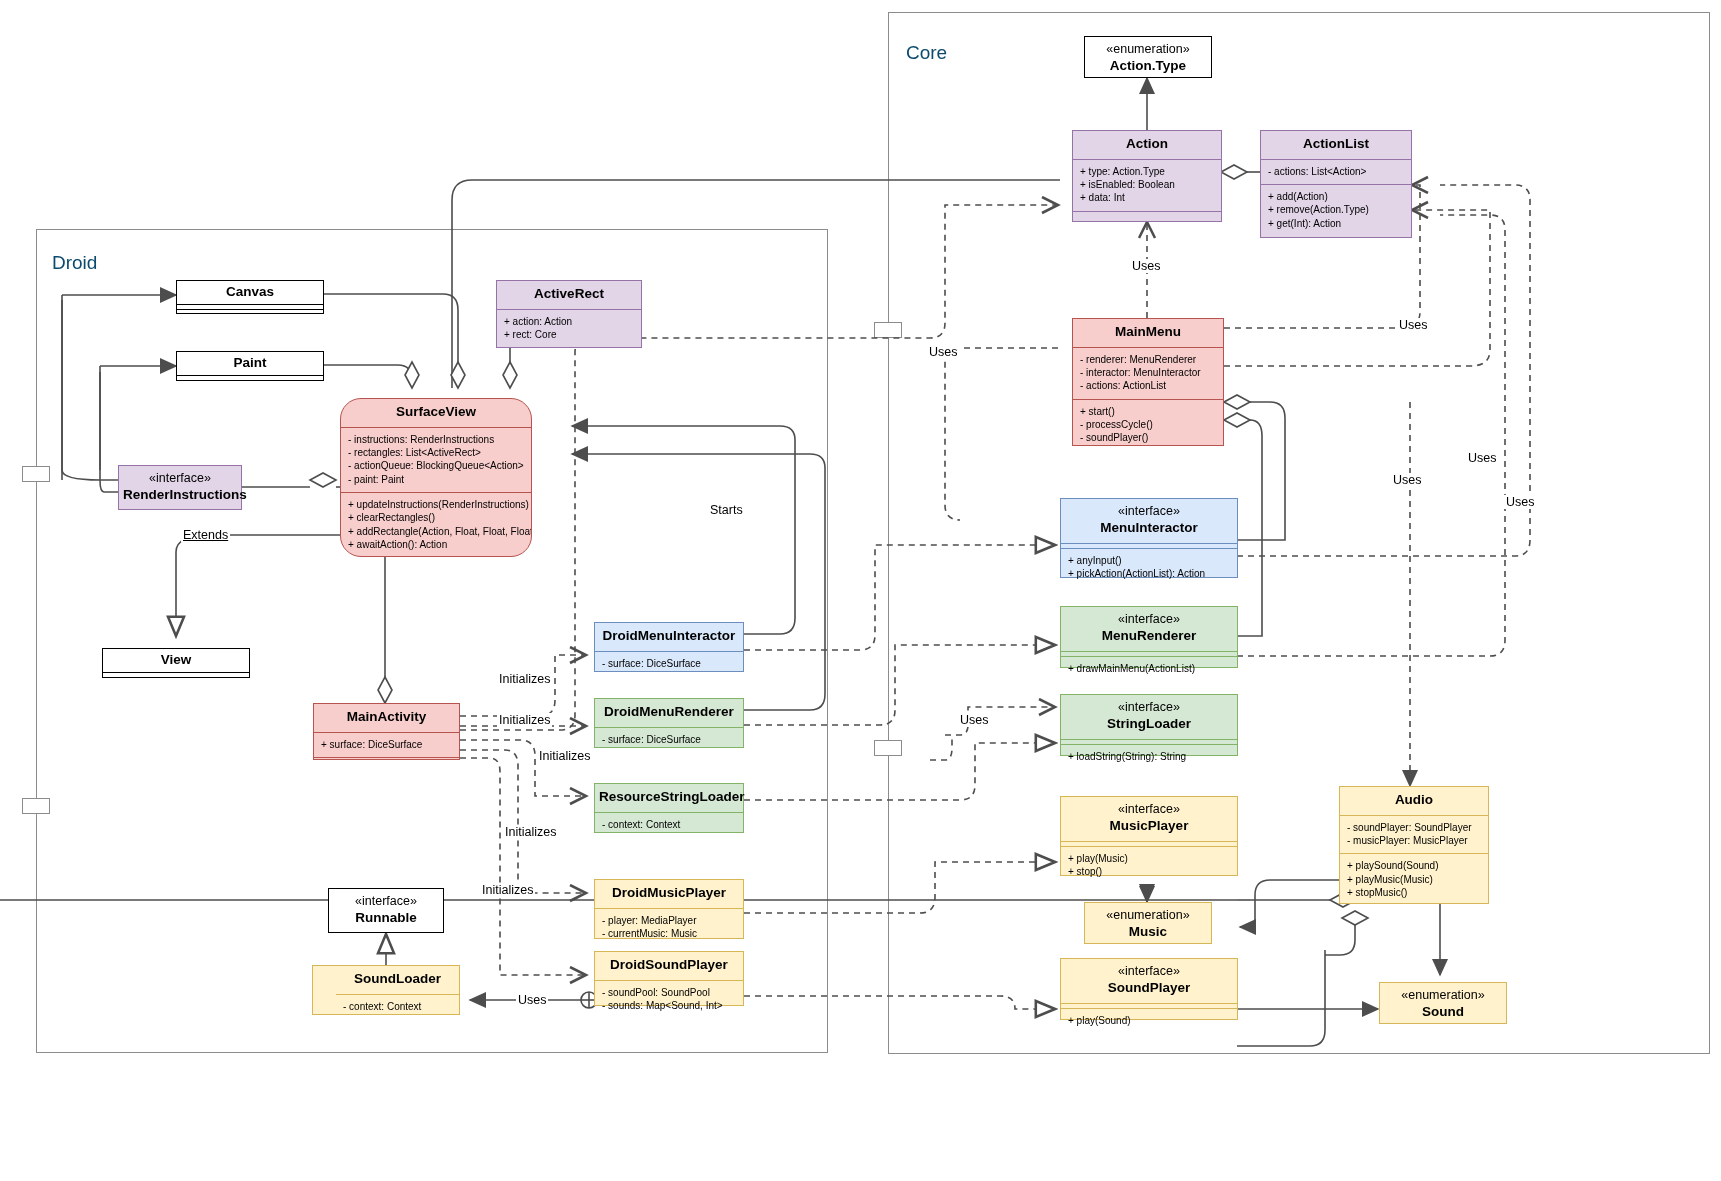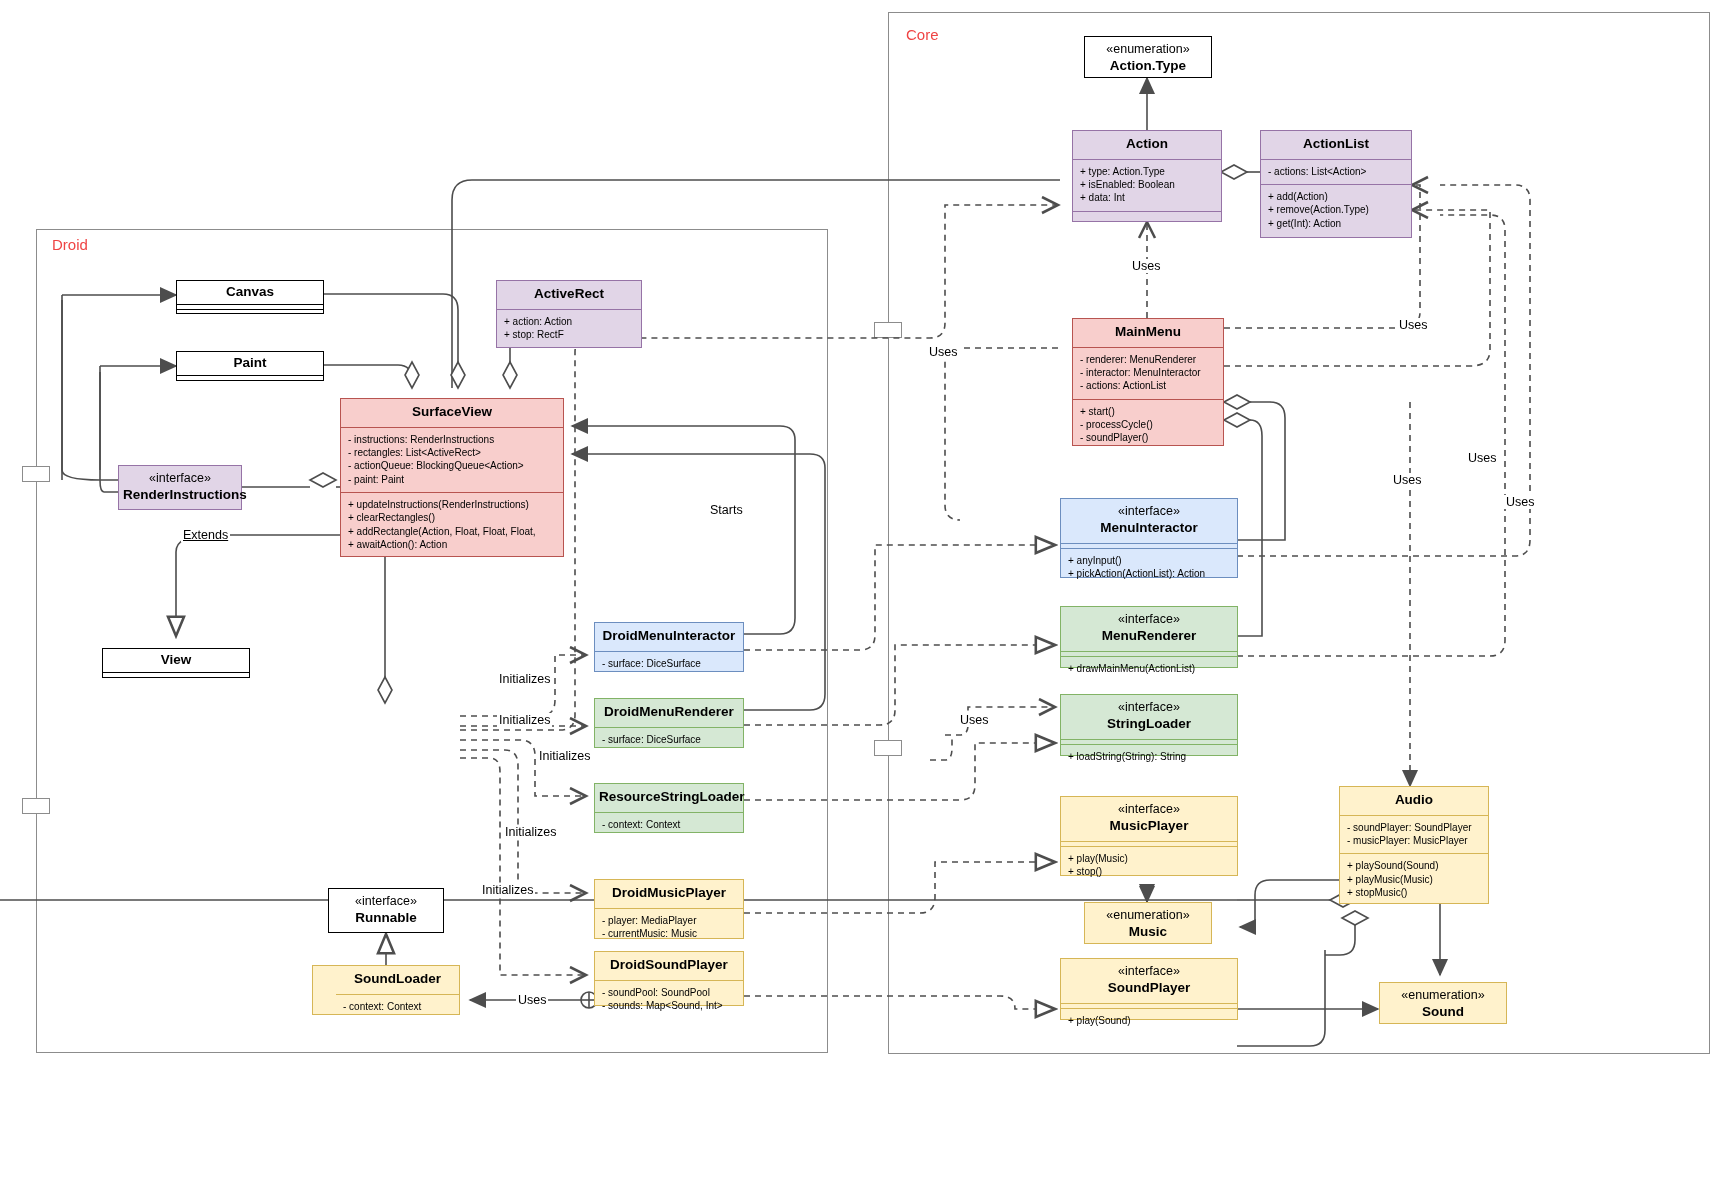--- a/index.html
+++ b/index.html
@@ -1,20 +1,20 @@
 <!DOCTYPE html>
 <html><head>
 <meta charset="utf-8">
 <style>
   html,body{margin:0;padding:0;background:#ffffff;}
   body{font-family:"Liberation Sans",sans-serif;}
   #canvas{position:relative;width:1721px;height:1181px;overflow:hidden;background:#fff;}
 
   .pkg{position:absolute;border:1px solid #8c8c8c;background:transparent;}
-  .pkg-label{position:absolute;font-size:15px;color:#ef4444;}
+  .pkg-label{position:absolute;font-size:19px;color:#0c4a6e;margin-top:16px;}
 
   .tab{position:absolute;border:1px solid #8c8c8c;background:#fff;}
 
   .cls{position:absolute;border:1px solid #666;box-sizing:border-box;}
   .cls .hdr{text-align:center;font-weight:bold;font-size:13.5px;padding:5px 4px 6px 4px;line-height:1.25;}
   .cls .hdr .stereo{display:block;font-weight:normal;font-size:12.5px;}
   .cls .sep{height:1px;width:100%;}
   .cls .sec{padding:5px 7px 6px 7px;font-size:10px;line-height:1.33;white-space:nowrap;overflow:hidden;}
   .cls .sec.empty{padding:0;height:4px;}
 
@@ -345,42 +345,51 @@
       <span class="stereo">«interface»</span>
       <span>RenderInstructions</span>
     </div>
   </div>
 
   <div class="cls p-purple" style="left:496px;top:280px;width:146px;height:68px;">
     <div class="hdr">ActiveRect</div>
     <div class="sep"></div>
     <div class="sec">
       <div>+ action: Action</div>
-      <div>+ stop: RectF</div>
-    </div>
-  </div>
-
-  <div class="cls p-red" style="left:340px;top:398px;width:224px;height:159px;">
+      <div>+ rect: Core</div>
+    </div>
+  </div>
+
+  <div class="cls p-red" style="left:340px;top:398px;width:192px;height:159px;border-radius:21px;">
     <div class="hdr">SurfaceView</div>
     <div class="sep"></div>
     <div class="sec">
       <div>- instructions: RenderInstructions</div>
       <div>- rectangles: List&lt;ActiveRect&gt;</div>
       <div>- actionQueue: BlockingQueue&lt;Action&gt;</div>
       <div>- paint: Paint</div>
     </div>
     <div class="sep"></div>
     <div class="sec">
       <div>+ updateInstructions(RenderInstructions)</div>
       <div>+ clearRectangles()</div>
       <div>+ addRectangle(Action, Float, Float, Float, </div>
       <div>+ awaitAction(): Action</div>
     </div>
   </div>
 
+  <div class="cls p-red" style="left:313px;top:703px;width:147px;height:57px;">
+    <div class="hdr">MainActivity</div>
+    <div class="sep"></div>
+    <div class="sec">
+      <div>+ surface: DiceSurface</div>
+    </div>
+    <div class="sep"></div>
+    <div class="sec empty"></div>
+  </div>
 
   <div class="cls p-blue" style="left:594px;top:622px;width:150px;height:50px;">
     <div class="hdr">DroidMenuInteractor</div>
     <div class="sep"></div>
     <div class="sec">
       <div>- surface: DiceSurface</div>
     </div>
   </div>
 
   <div class="cls p-green" style="left:594px;top:698px;width:150px;height:50px;">

